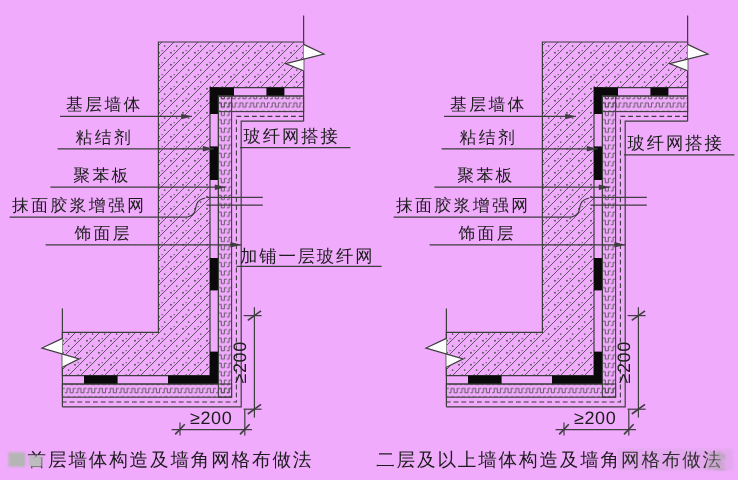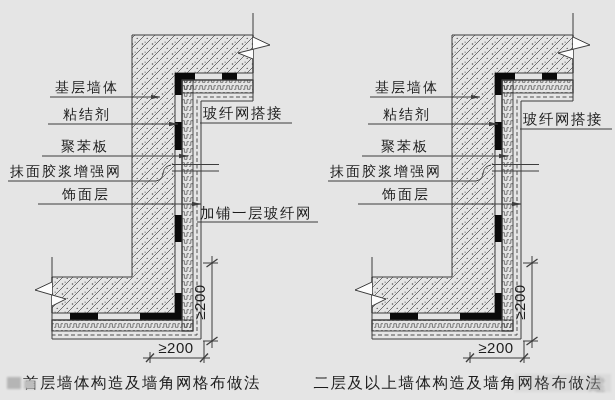--- a/index.html
+++ b/index.html
@@ -1,17 +1,17 @@
 <!DOCTYPE html>
 <html><head>
 <meta charset="utf-8">
 <style>
   html,body{margin:0;padding:0;background:#ffffff;}
   .canvas{
-    position:relative;width:615px;height:400px;background:#e5e5e5;overflow:hidden;
+    position:relative;width:615px;height:400px;background:#f0abfc;overflow:hidden;
     font-family:"Liberation Sans","DejaVu Sans",sans-serif;
   }
   svg text{
     font-family:"Liberation Sans","DejaVu Sans",sans-serif;
     fill:#1c1c1c;
   }
   .lbl{font-size:14px;letter-spacing:2px;}
   .lbl-right{font-size:14.5px;letter-spacing:1.5px;}
   .dim{font-size:15px;letter-spacing:0.5px;}
   .caption{font-size:15.5px;letter-spacing:1.5px;}

